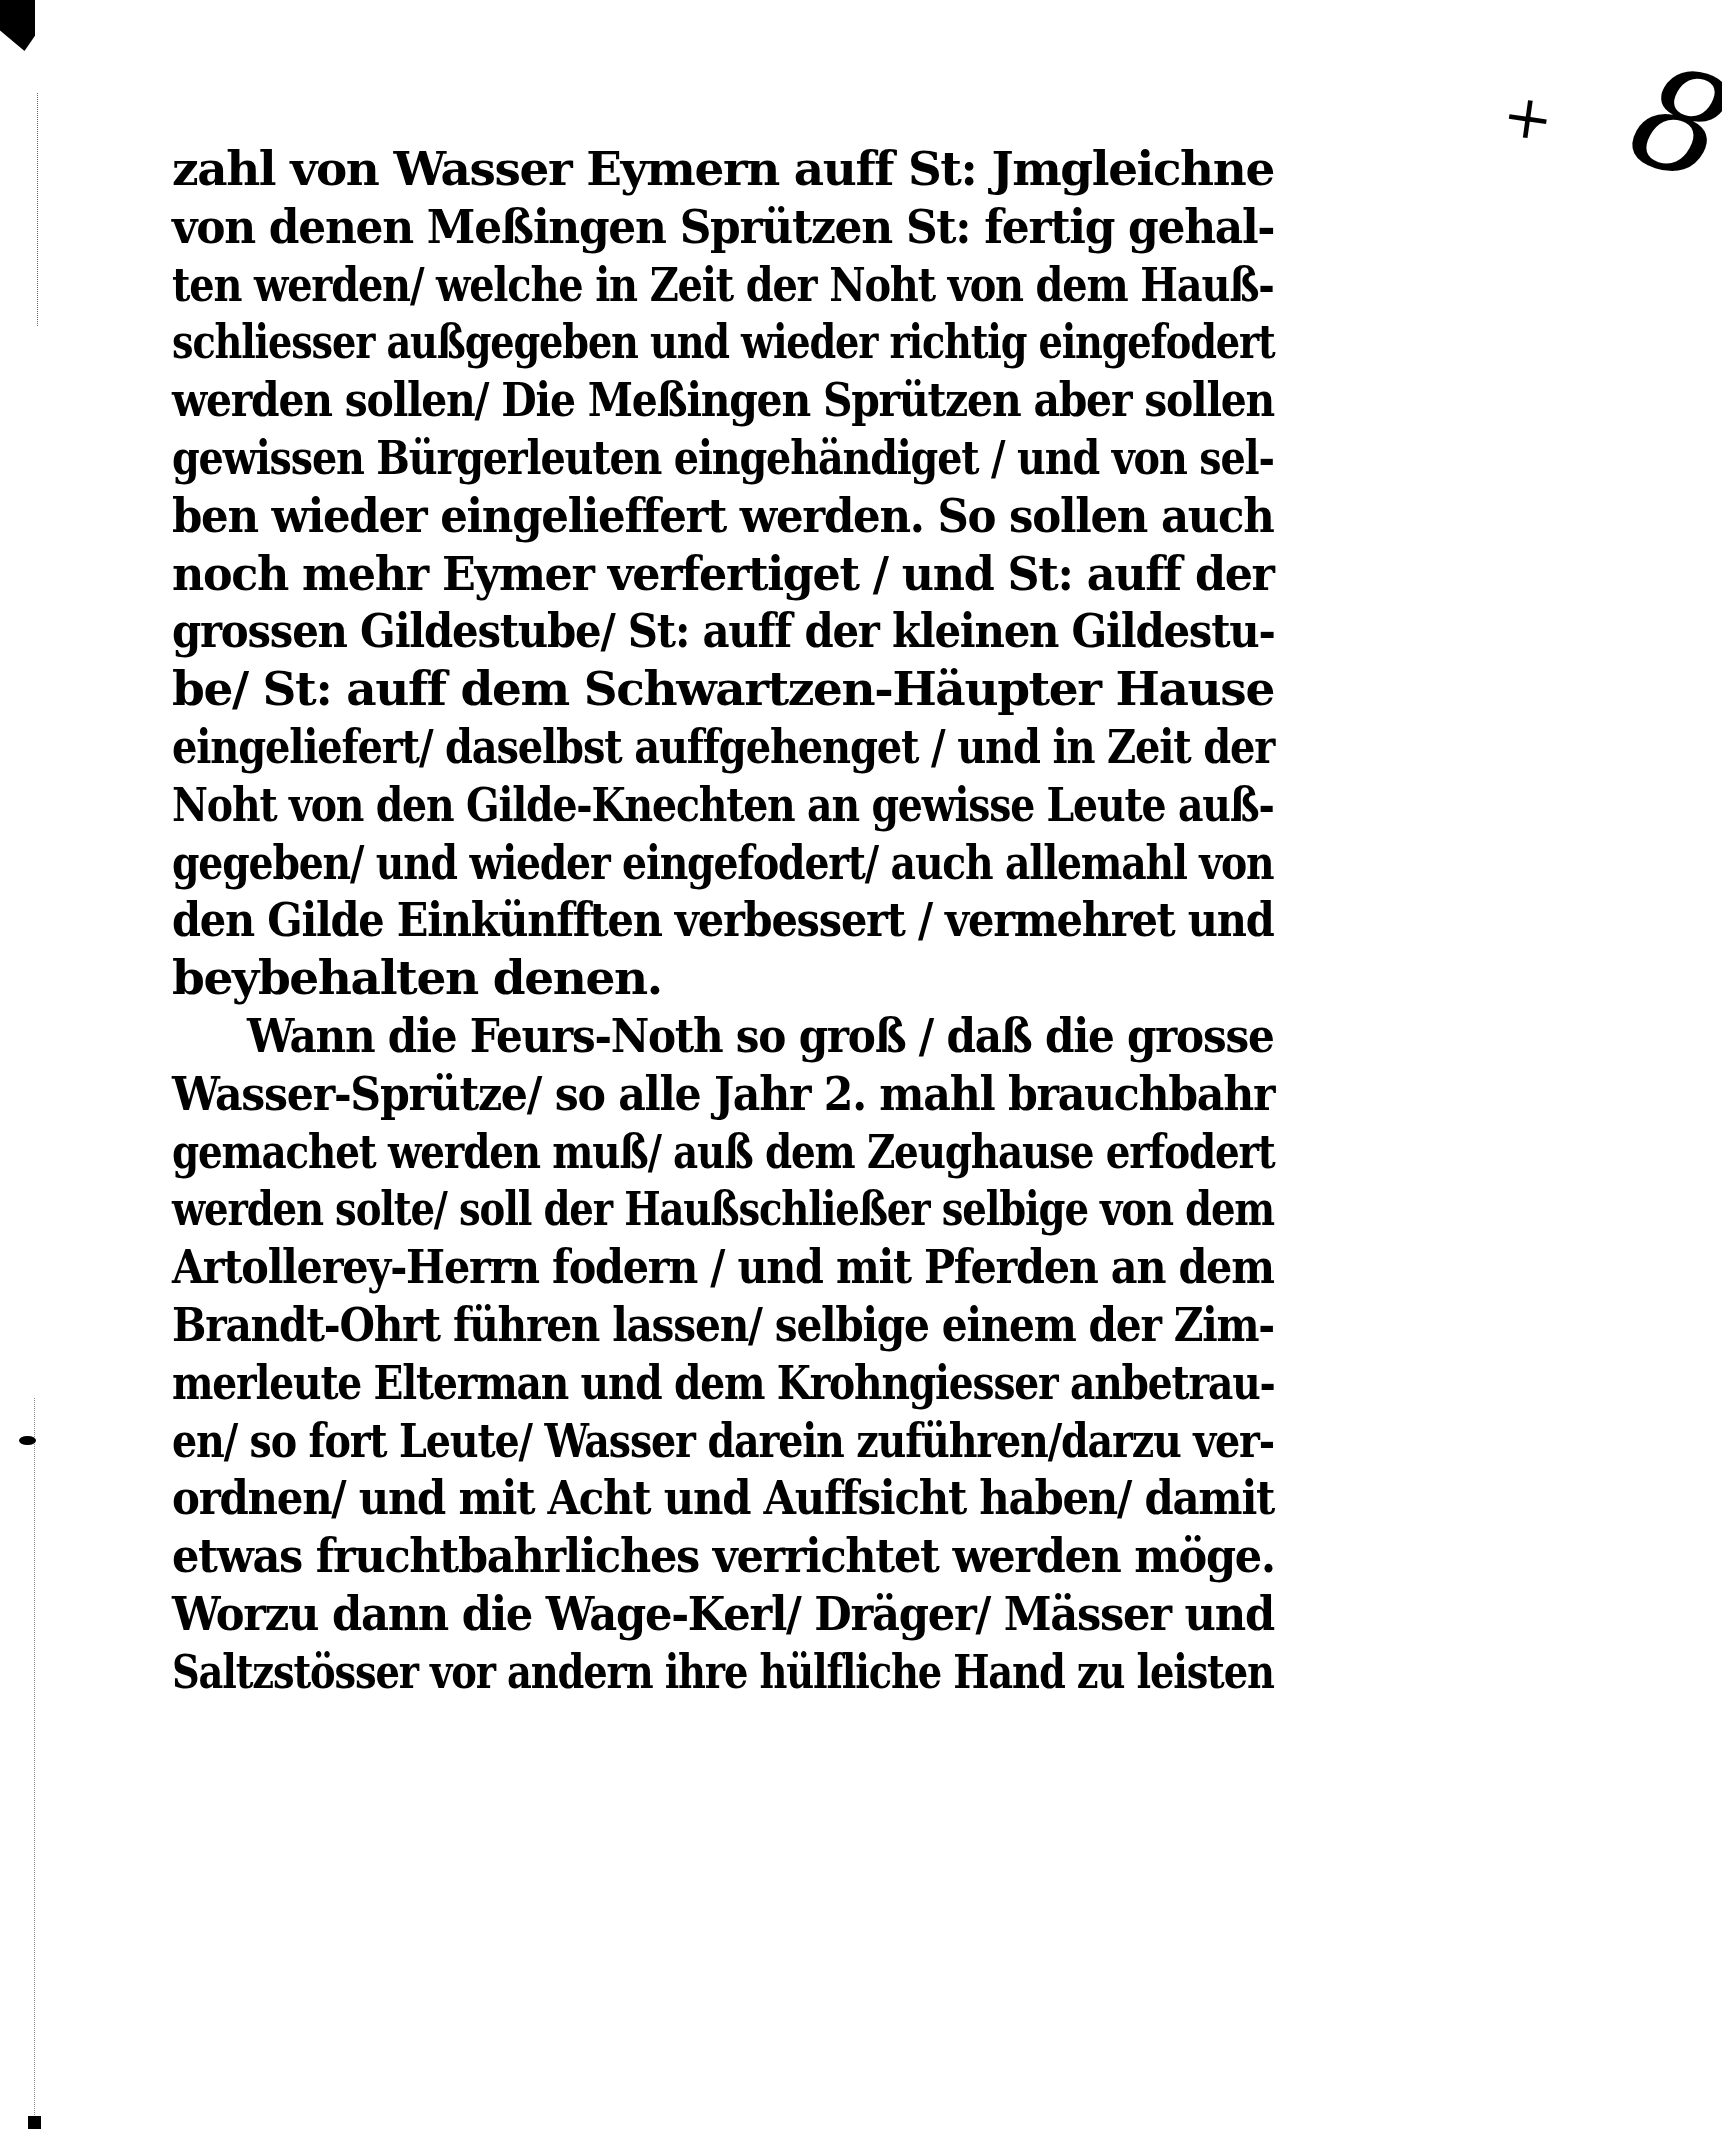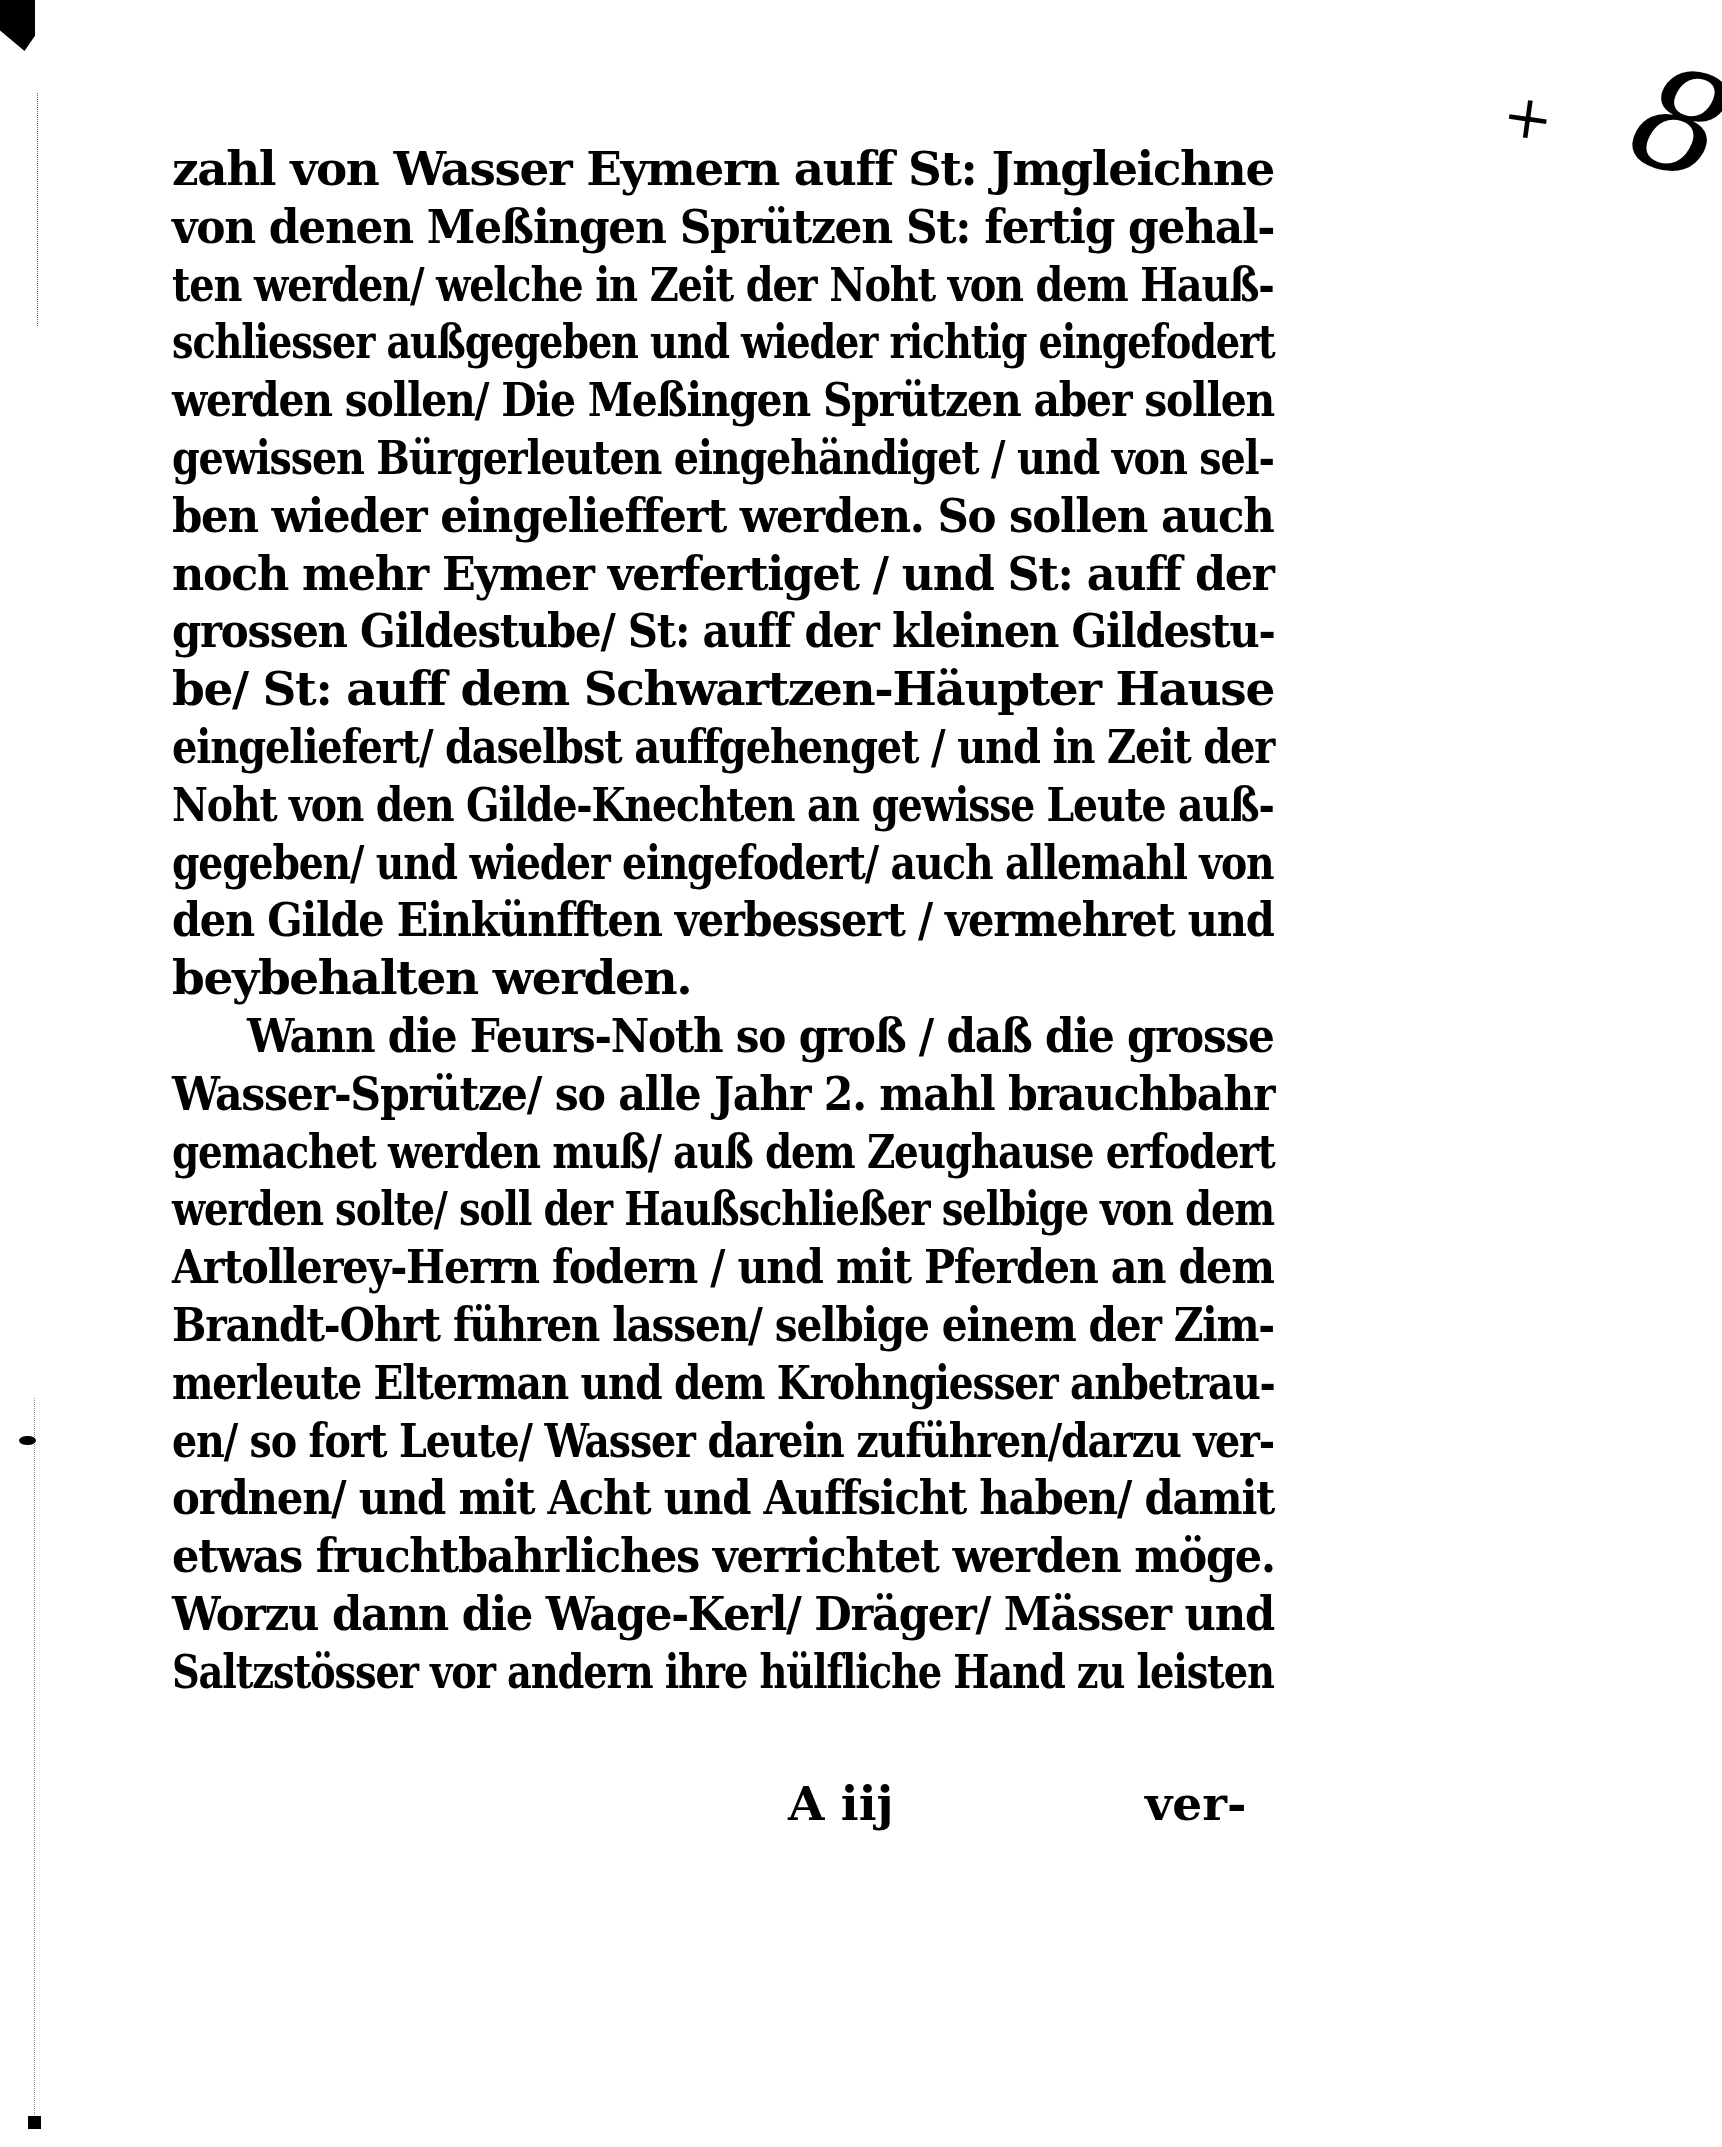--- a/index.html
+++ b/index.html
@@ -50,33 +50,29 @@
     <div class="line" style="top: 231px; transform: scaleX(0.87); width: 1256px; text-align-last: left;">werden sollen/ Die Meßingen Sprützen aber sollen</div>
     <div class="line" style="top: 289px; transform: scaleX(0.845); width: 1292px; text-align-last: left;">gewissen Bürgerleuten eingehändiget / und von sel-</div>
     <div class="line" style="top: 347px; transform: scaleX(0.925); width: 1181px; text-align-last: left;">ben wieder eingelieffert werden.        So sollen auch</div>
     <div class="line" style="top: 405px; transform: scaleX(0.945); width: 1156px; text-align-last: left;">noch mehr Eymer verfertiget / und        St: auff der</div>
     <div class="line" style="top: 462px; transform: scaleX(0.891); width: 1227px; text-align-last: left;">grossen Gildestube/     St: auff der kleinen Gildestu-</div>
     <div class="line" style="top: 520px; transform: scaleX(0.999); width: 1093px; text-align-last: left;">be/     St: auff dem Schwartzen-Häupter Hause</div>
     <div class="line" style="top: 578px; transform: scaleX(0.851); width: 1284px; text-align-last: left;">eingeliefert/ daselbst auffgehenget / und in Zeit der</div>
     <div class="line" style="top: 636px; transform: scaleX(0.838); width: 1303px; text-align-last: left;">Noht von den Gilde-Knechten an gewisse Leute auß-</div>
     <div class="line" style="top: 694px; transform: scaleX(0.837); width: 1305px; text-align-last: left;">gegeben/ und wieder eingefodert/ auch allemahl von</div>
     <div class="line" style="top: 751px; transform: scaleX(0.884); width: 1235px; text-align-last: left;">den Gilde Einkünfften verbessert / vermehret und</div>
-    <div class="line short" style="top:809px">beybehalten  werden.</div>
+    <div class="line short" style="top:809px">beybehalten  denen.</div>
     <div class="line indent" style="top: 867px; transform: scaleX(0.897); width: 1134px; text-align-last: left;">Wann die Feurs-Noth so groß / daß die grosse</div>
     <div class="line" style="top: 925px; transform: scaleX(0.908); width: 1203px; text-align-last: left;">Wasser-Sprütze/ so alle Jahr 2. mahl brauchbahr</div>
     <div class="line" style="top: 983px; transform: scaleX(0.827); width: 1322px; text-align-last: left;">gemachet werden muß/ auß dem Zeughause erfodert</div>
     <div class="line" style="top: 1040px; transform: scaleX(0.821); width: 1331px; text-align-last: left;">werden solte/ soll der Haußschließer selbige von dem</div>
     <div class="line" style="top: 1098px; transform: scaleX(0.88); width: 1241px; text-align-last: left;">Artollerey-Herrn fodern /  und mit Pferden an dem</div>
     <div class="line" style="top: 1156px; transform: scaleX(0.866); width: 1261px; text-align-last: left;">Brandt-Ohrt führen lassen/ selbige einem der Zim-</div>
     <div class="line" style="top: 1214px; transform: scaleX(0.834); width: 1311px; text-align-last: left;">merleute Elterman und dem Krohngiesser anbetrau-</div>
     <div class="line" style="top: 1272px; transform: scaleX(0.843); width: 1296px; text-align-last: left;">en/ so fort Leute/ Wasser darein zuführen/darzu ver-</div>
     <div class="line" style="top: 1329px; transform: scaleX(0.891); width: 1226px; text-align-last: left;">ordnen/ und mit Acht und Auffsicht haben/ damit</div>
     <div class="line" style="top: 1387px; transform: scaleX(0.916); width: 1193px; text-align-last: left;">etwas fruchtbahrliches verrichtet werden möge.</div>
     <div class="line" style="top: 1445px; transform: scaleX(0.92); width: 1187px; text-align-last: left;">Worzu dann die Wage-Kerl/ Dräger/ Mässer und</div>
     <div class="line" style="top: 1503px; transform: scaleX(0.817); width: 1337px; text-align-last: left;">Saltzstösser vor andern ihre hülfliche Hand zu leisten</div>
   </div>
 
-  <div class="sig-row">
-    <span class="signature">A iij</span>
-    <span class="catchword">ver-</span>
-  </div>
 </div>
 
 
 </body></html>

